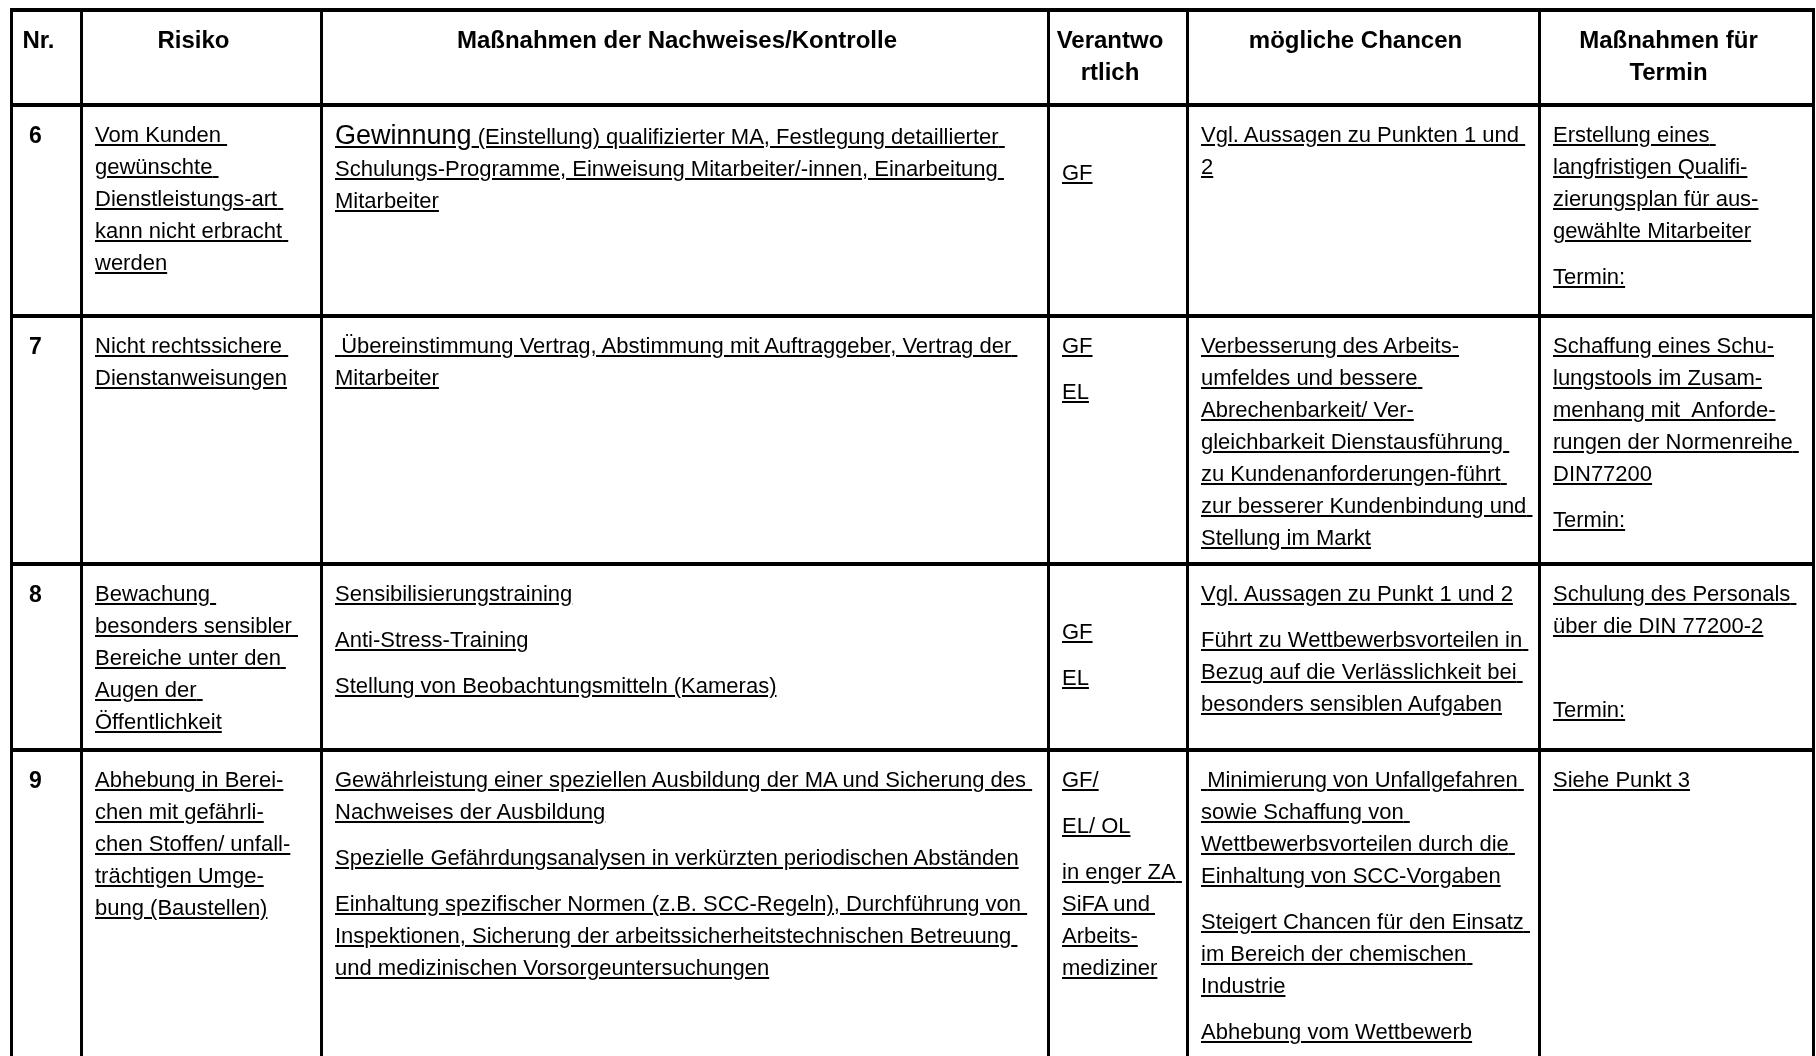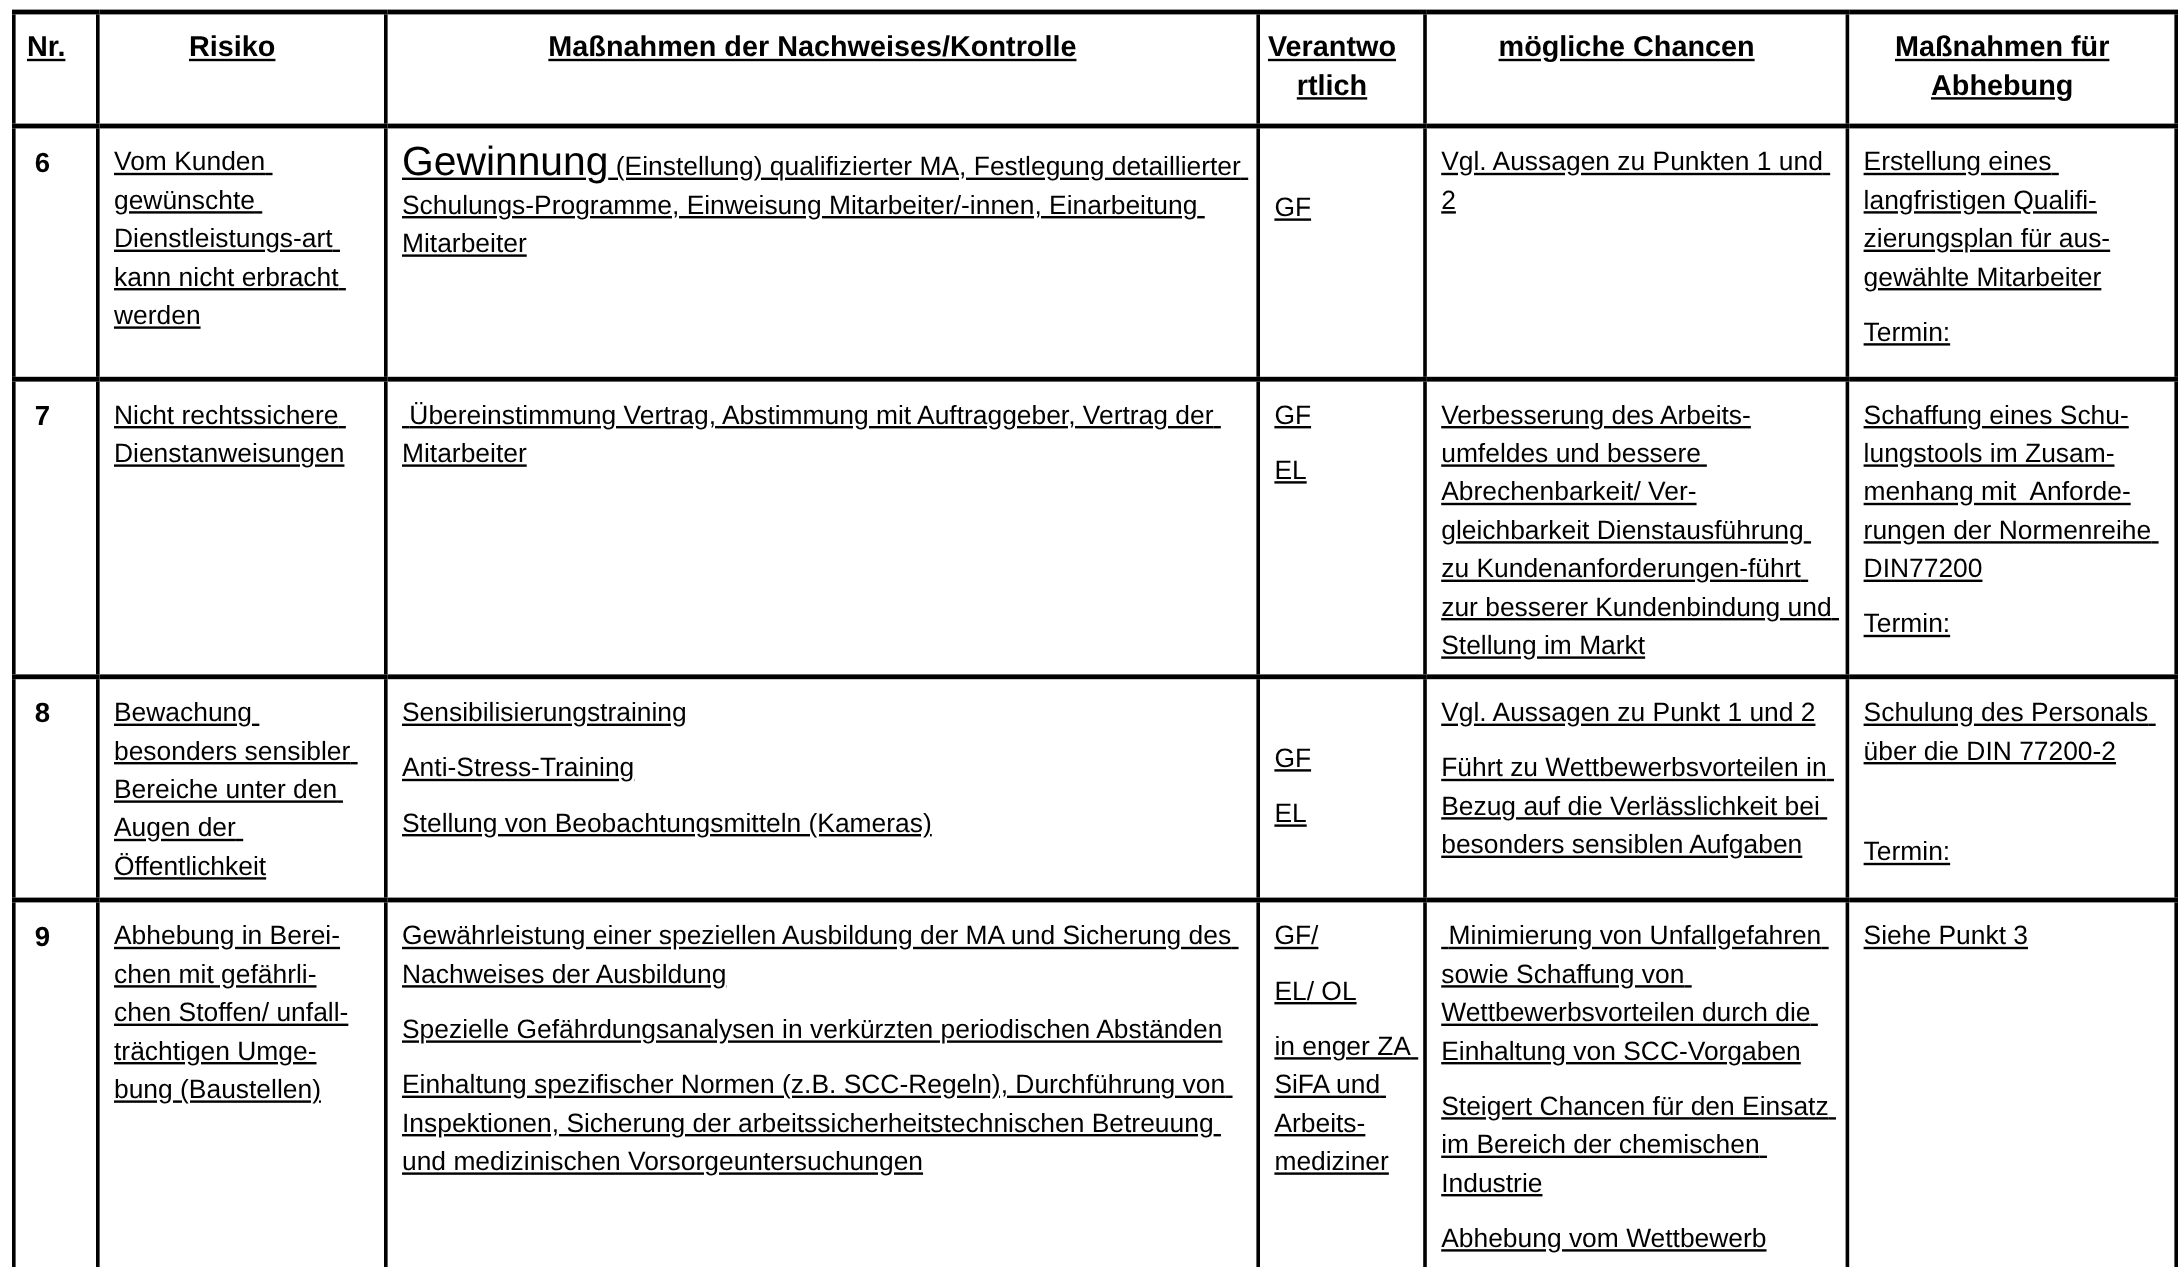--- a/index.html
+++ b/index.html
@@ -40,61 +40,60 @@
   tbody tr:nth-child(4) { height: 288px; }
 
   th {
     font-size: 24px;
     line-height: 32px;
     font-weight: bold;
     text-align: center;
     padding: 12px 22px 6px 6px;
     overflow-wrap: break-word;
     word-break: break-word;
-    text-decoration: underline;
   }
   td {
     font-size: 22px;
     line-height: 32px;
     padding: 12px 10px 8px 12px;
   }
   td.col-nr {
     font-weight: bold;
     font-size: 23px;
     padding-left: 16px;
   }
   .para {
     white-space: pre-wrap;
     overflow-wrap: break-word;
     text-decoration: underline;
   }
   .para + .para { margin-top: 14px; }
   .para.blank { height: 24px; }
-  .lead { font-size: 34px; }
+  .lead { font-size: 27px; }
 </style>
 </head>
 <body>
 
 <table class="risk-table">
   <colgroup>
     <col class="c-nr">
     <col class="c-ris">
     <col class="c-mas">
     <col class="c-ver">
     <col class="c-cha">
     <col class="c-cm">
   </colgroup>
   <thead>
     <tr>
       <th>Nr.</th>
       <th>Risiko</th>
       <th>Maßnahmen der Nachweises/Kontrolle</th>
       <th>Verantwortlich</th>
       <th>mögliche Chancen</th>
-      <th>Maßnahmen für Abhebung</th>
+      <th>Maßnahmen für Termin</th>
     </tr>
   </thead>
   <tbody id="table-body">
       <tr>
         <td class="col-nr">6</td>
         <td class="col-risiko">
           <div class="para">Vom Kunden gewünschte Dienstleistungs-art kann nicht erbracht werden</div>
         </td>
         <td class="col-massnahmen">
           <div class="para"><span class="lead">Gewinnung</span> (Einstellung) qualifizierter MA, Festlegung detaillierter Schulungs-Programme, Einweisung Mitarbeiter/-innen, Einarbeitung Mitarbeiter</div>

